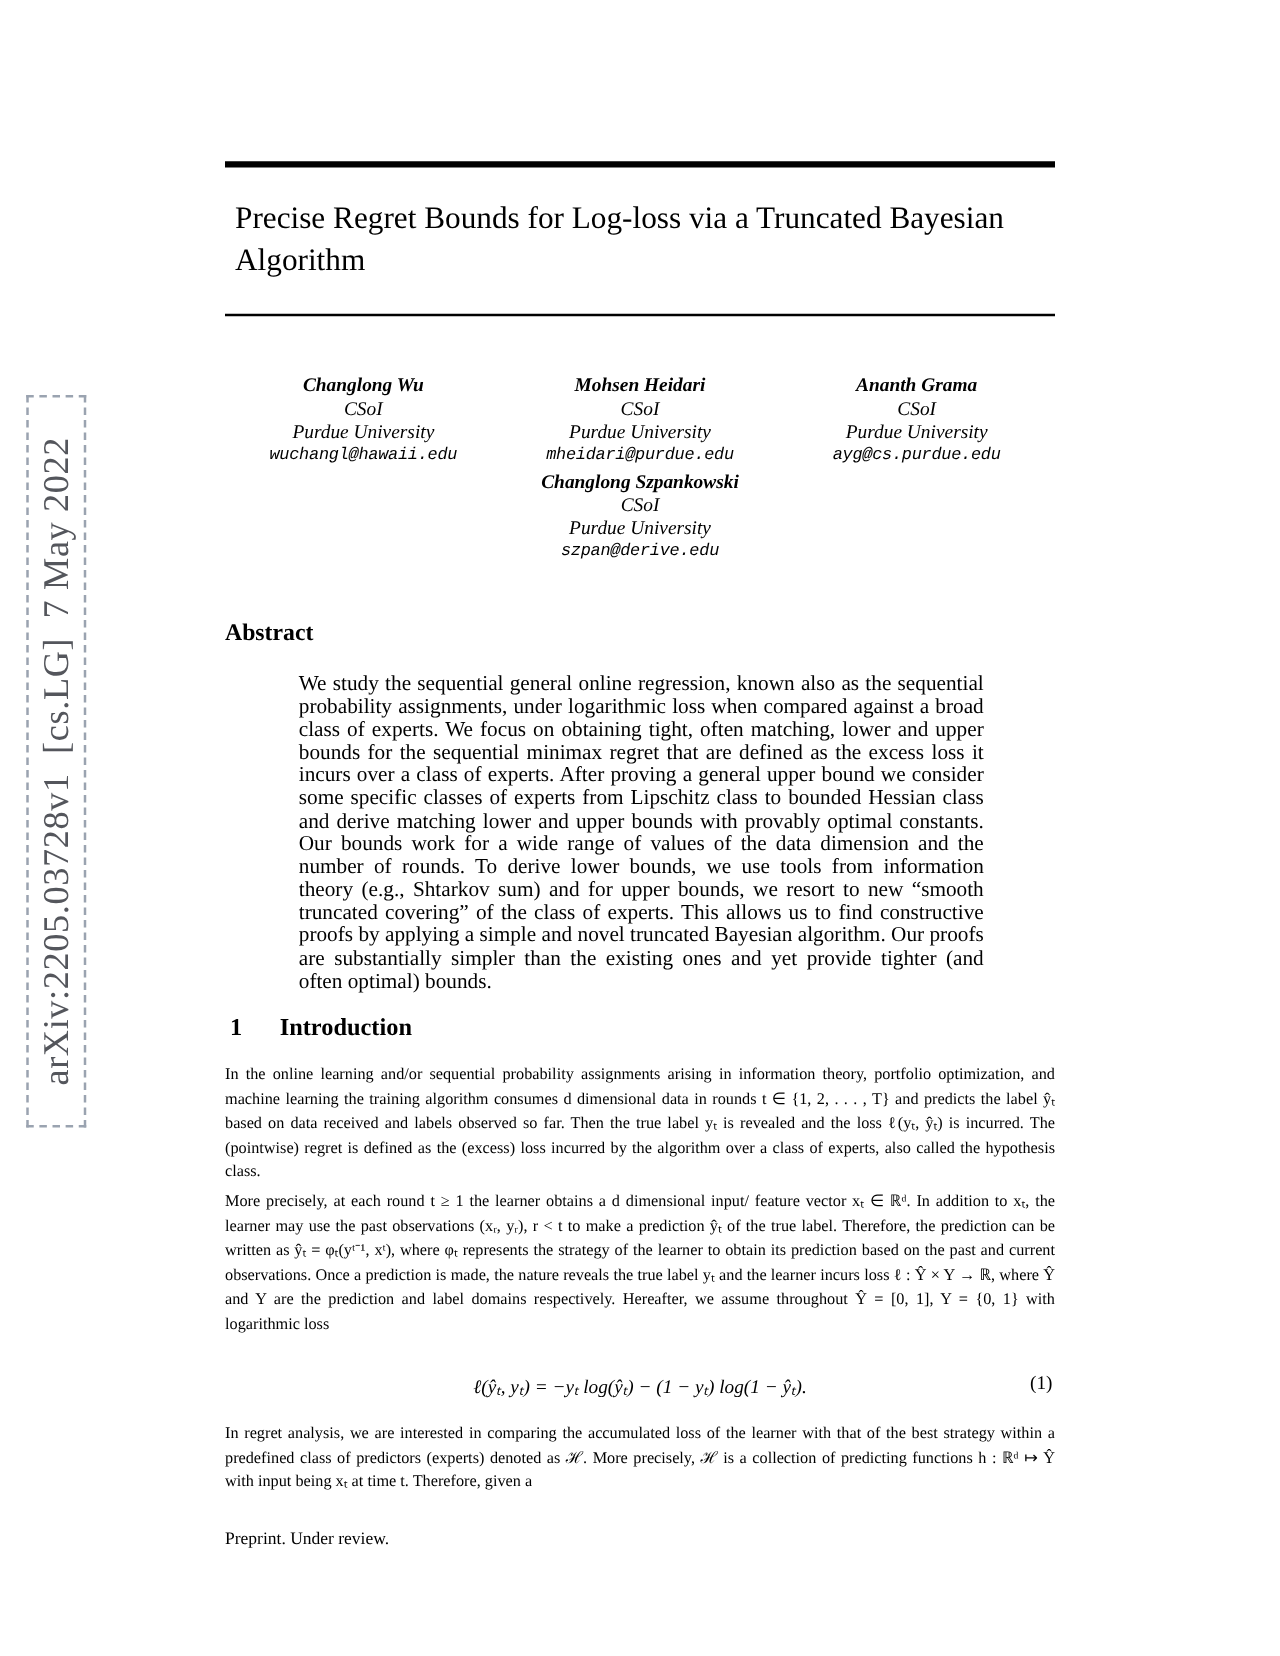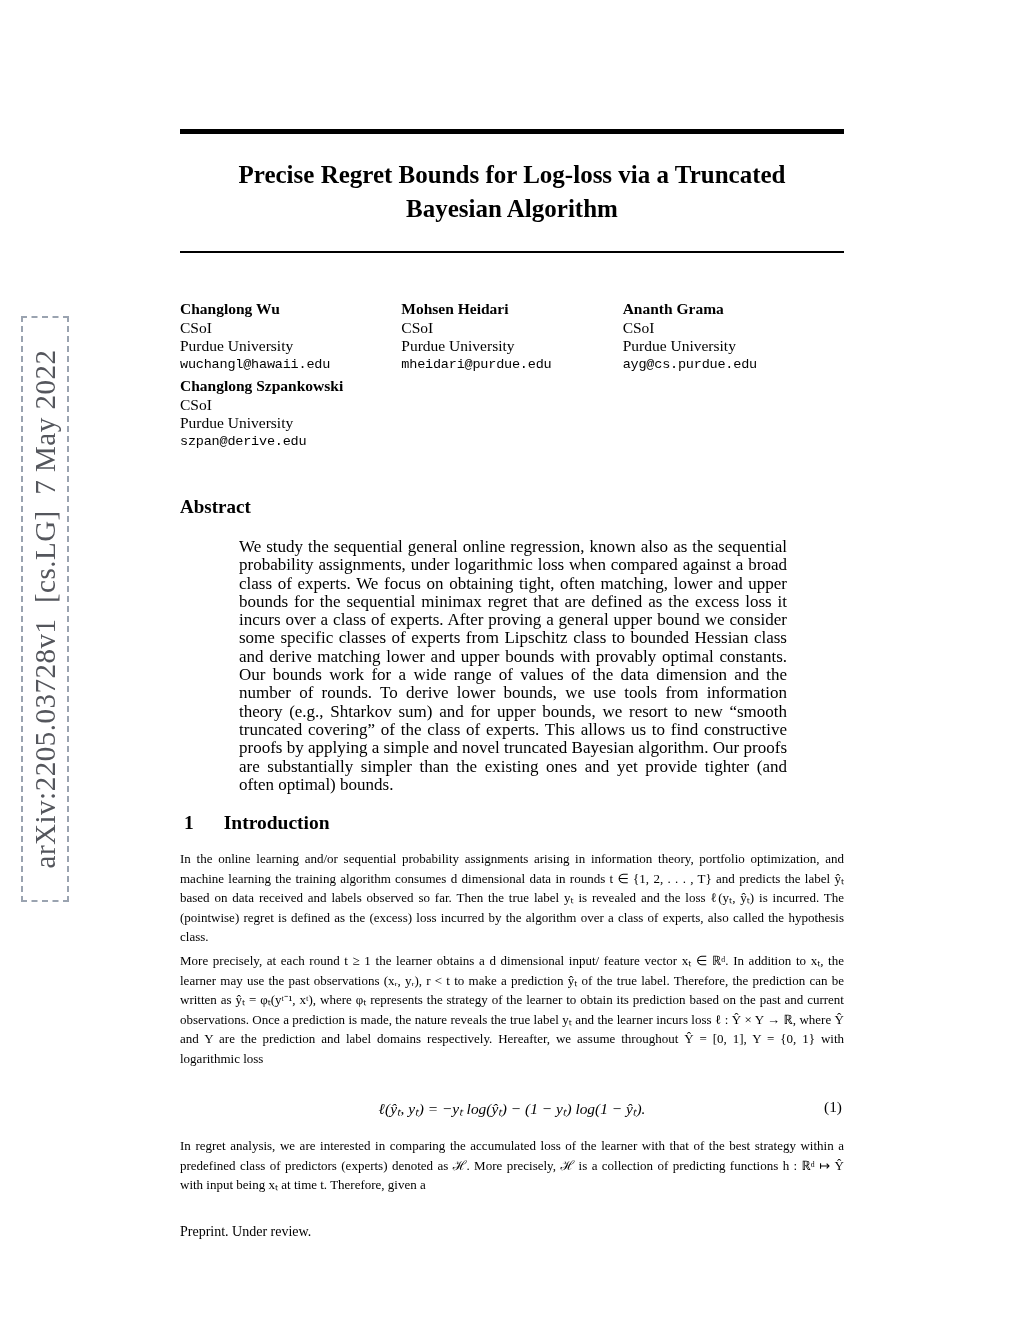--- a/index.html
+++ b/index.html
@@ -62,39 +62,40 @@
   .rule-thin  { top: 251px; height: 2px; }
 
   .title {
     position: absolute;
     top: 158px;
     left: 0;
     width: 664px;
     margin: 0;
     padding: 0 8px;
     box-sizing: border-box;
-    text-align: center;
+    text-align: left;
     font-size: 25px;
-    font-weight: bold;
+    font-weight: normal;
     line-height: 34px;
   }
 
   
   .authors-row {
     position: absolute;
     top: 300px;
     left: 0;
     width: 664px;
     display: flex;
   }
   .author-col { flex: 1 1 0; }
   .author-block {
-    text-align: left;
+    text-align: center;
     font-size: 15.5px;
     line-height: 18.5px;
+    font-style: italic;
   }
   .author-name { font-weight: bold; }
   .author-email {
     font-family: "Liberation Mono", "DejaVu Sans Mono", monospace;
     font-size: 13.5px;
     letter-spacing: -0.2px;
   }
   .author-centered {
     position: absolute;
     top: 377px;

